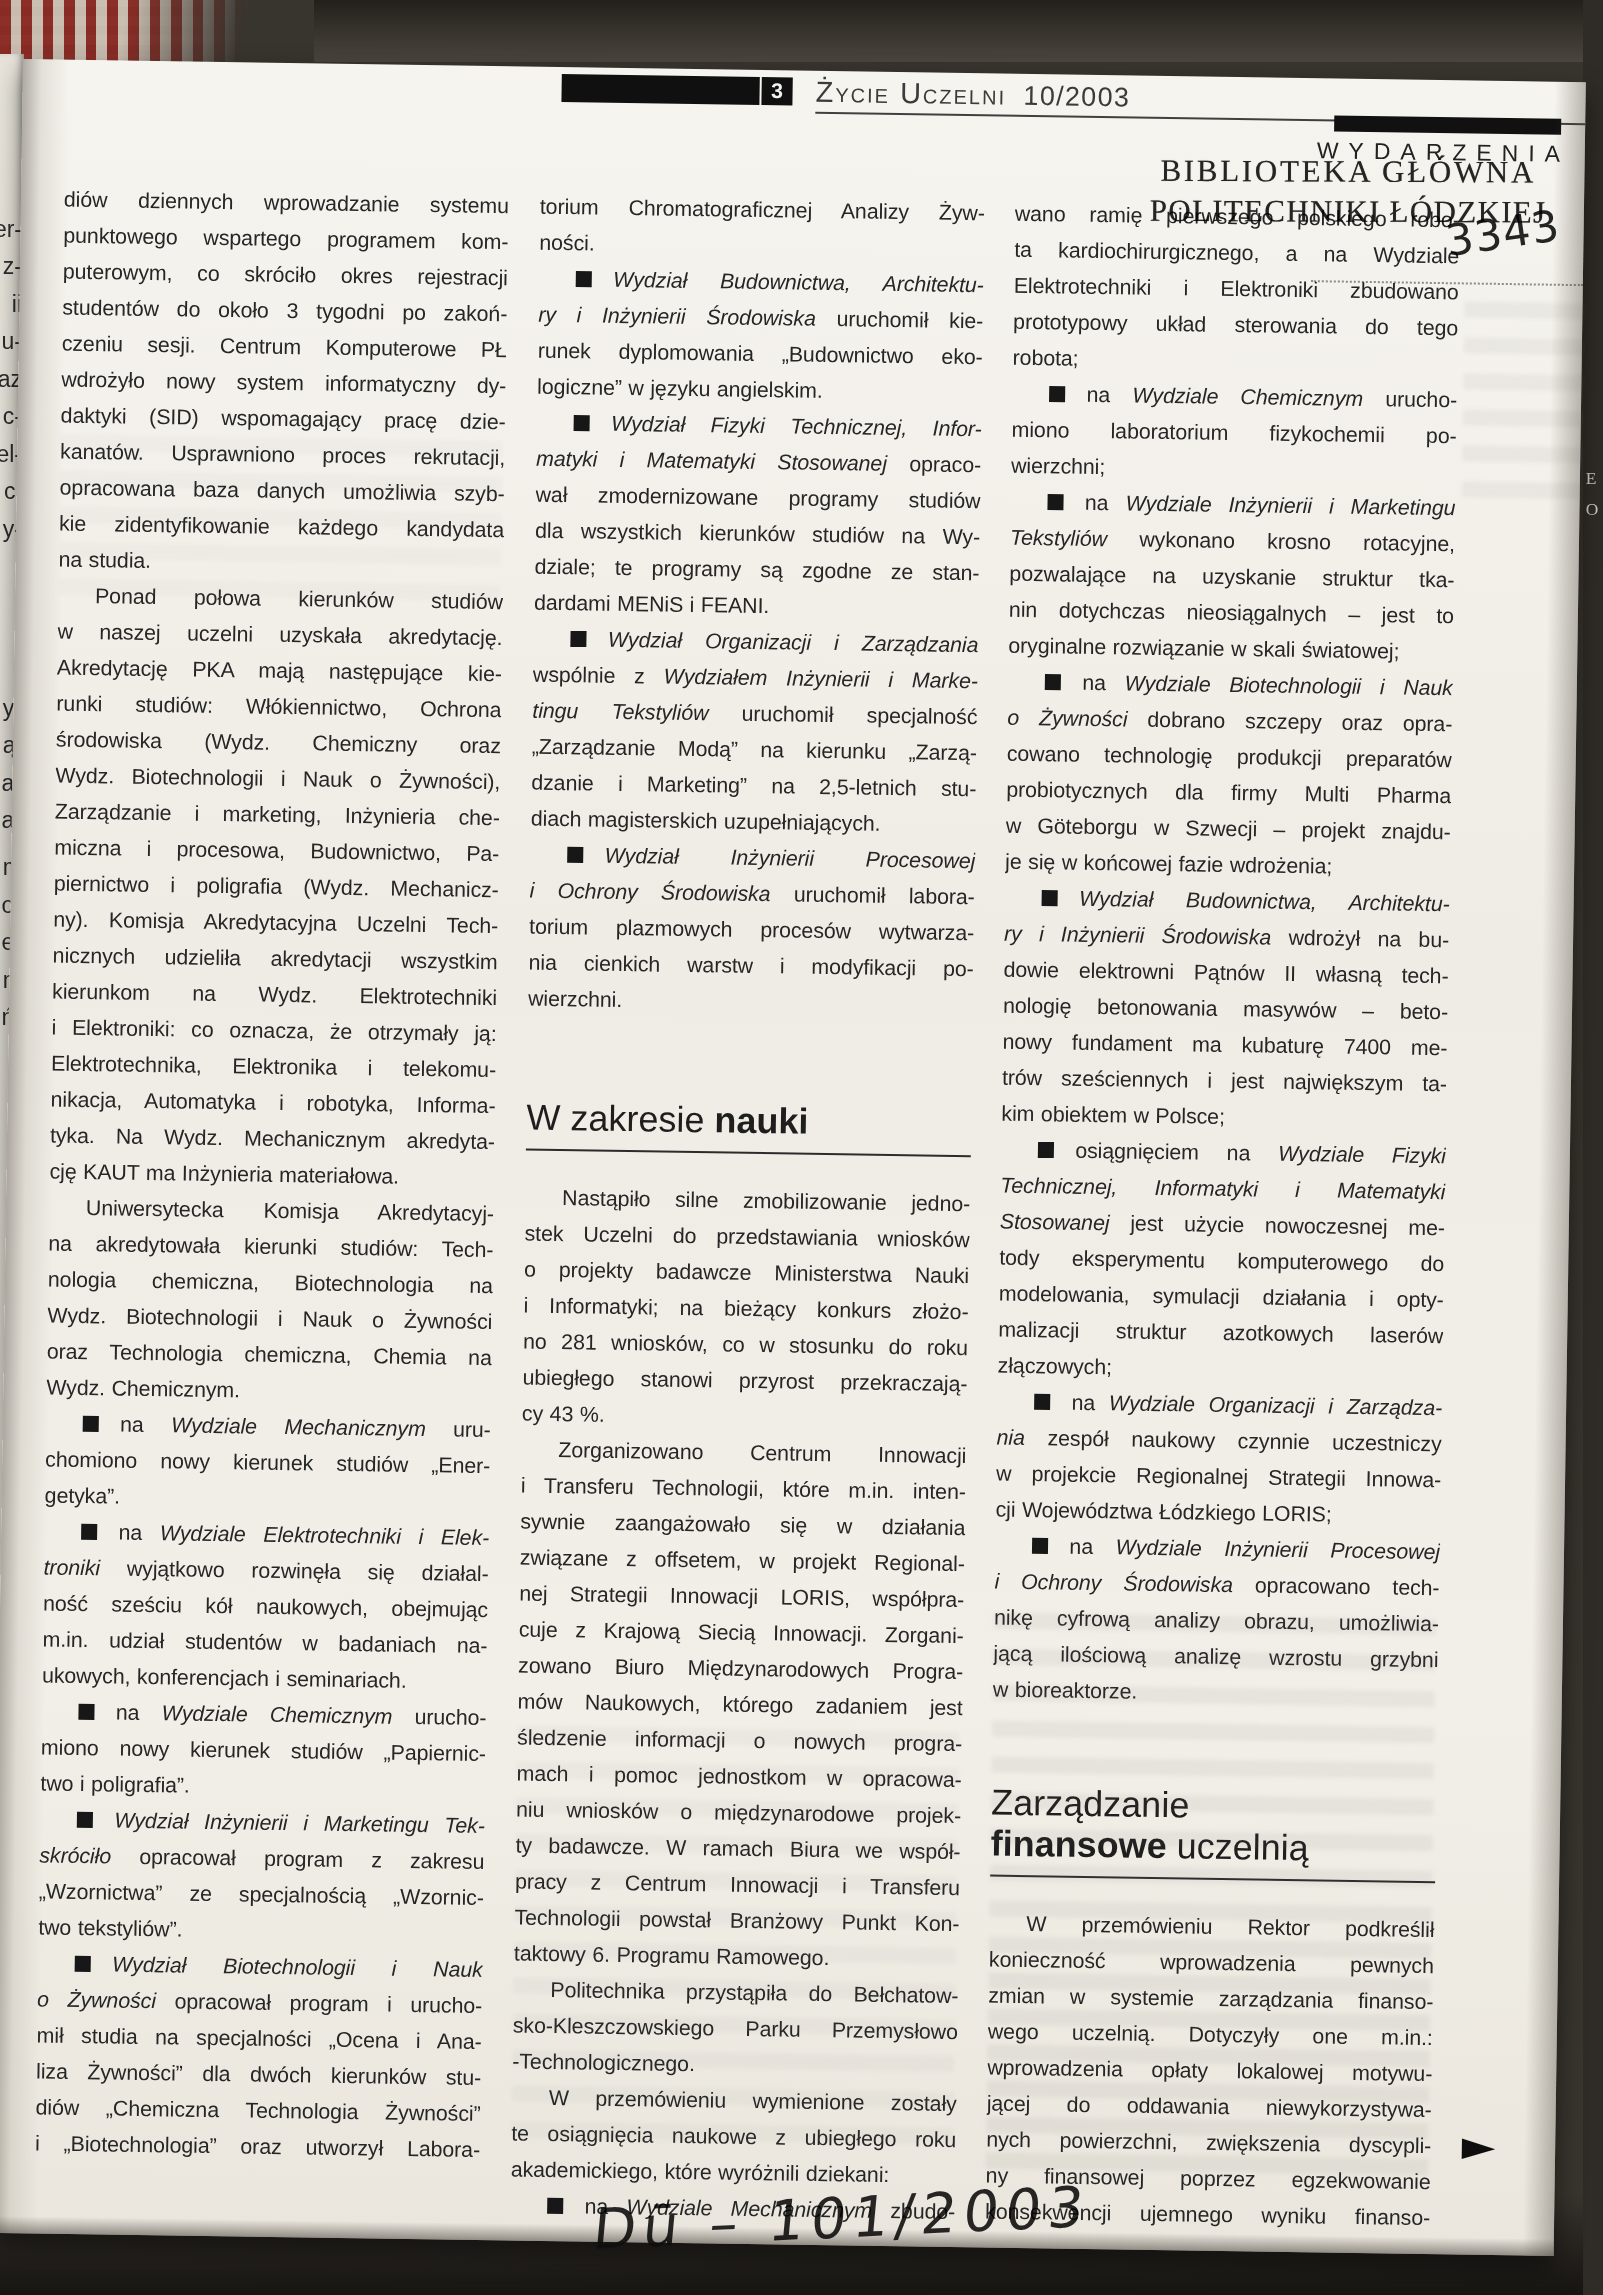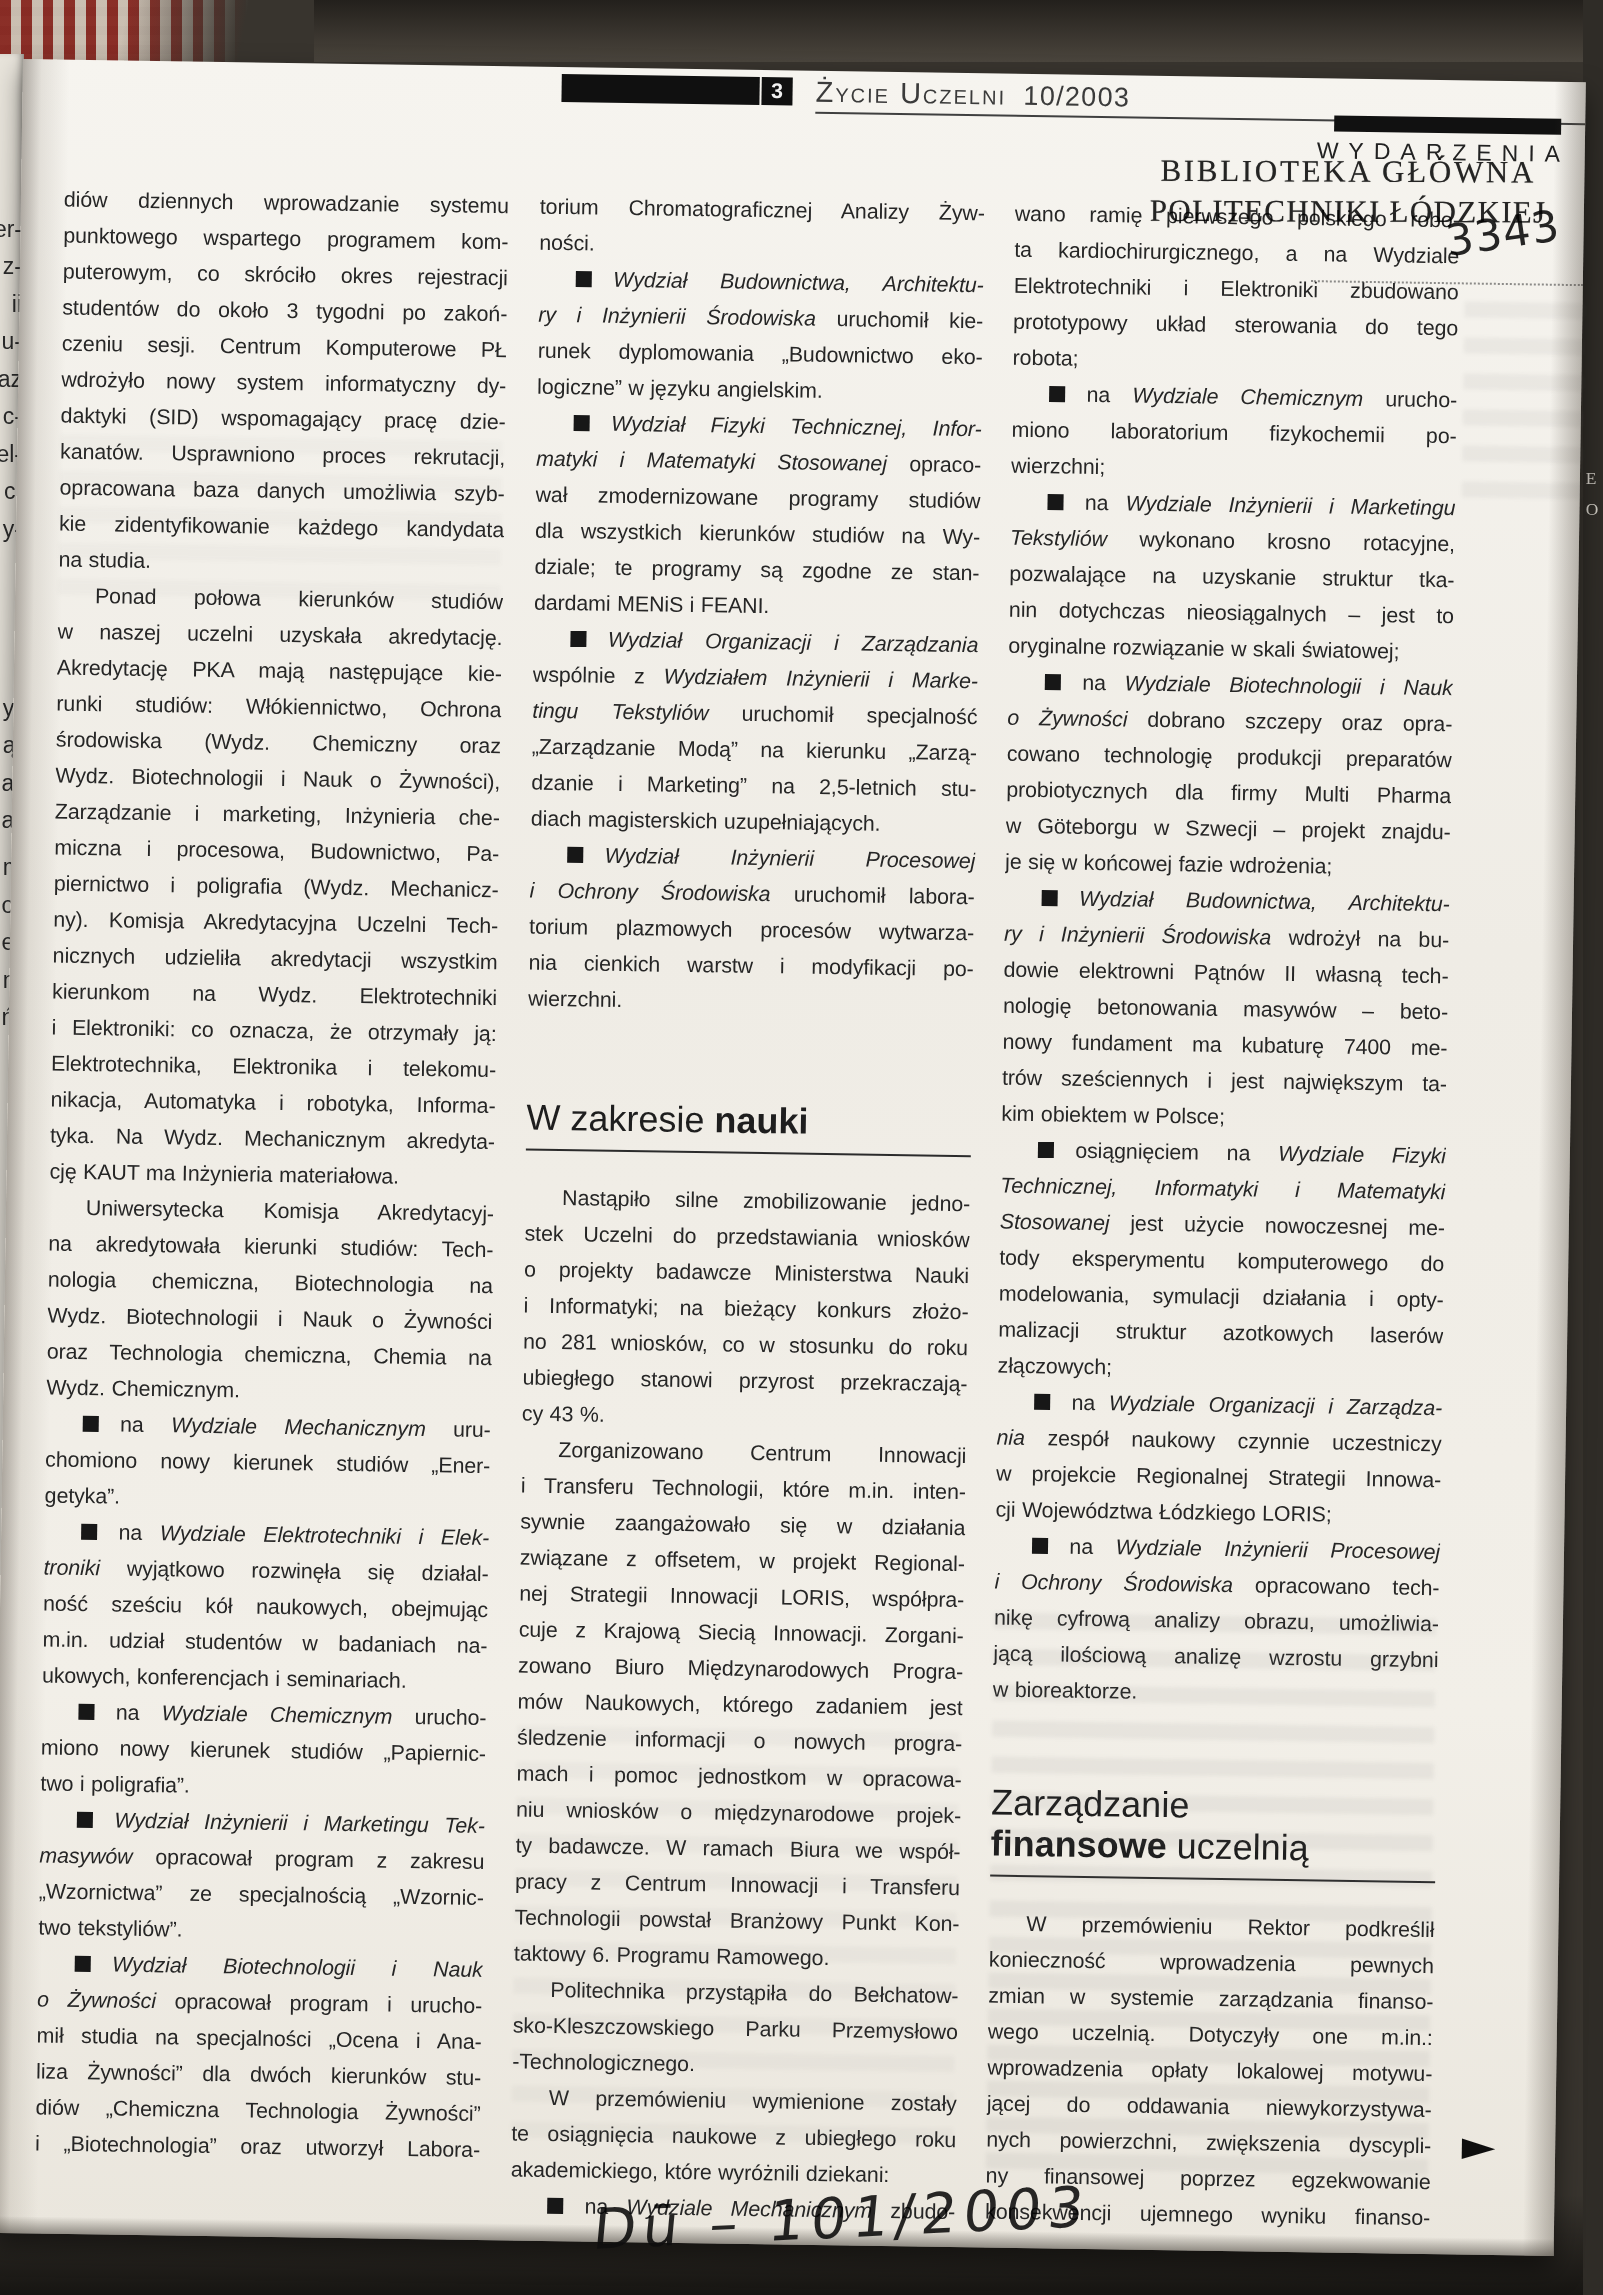--- a/index.html
+++ b/index.html
@@ -181,21 +181,21 @@
           <div class="line jl">m.in. udział studentów w badaniach na-</div>
           <div class="line">ukowych, konferencjach i seminariach.</div>
         </div>
         <div class="para bullet">
           <div class="line jl ind"><span class="bsq"></span>na <i class="fi">Wydziale Chemicznym</i> urucho-</div>
           <div class="line jl">miono nowy kierunek studiów „Papiernic-</div>
           <div class="line">two i poligrafia”.</div>
         </div>
         <div class="para bullet">
           <div class="line jl ind"><span class="bsq"></span><i class="fi">Wydział Inżynierii i Marketingu Tek-</i></div>
-          <div class="line jl"><i class="fi">masywów</i> opracował program z zakresu</div>
+          <div class="line jl"><i class="fi">skróciło</i> opracował program z zakresu</div>
           <div class="line jl">„Wzornictwa” ze specjalnością „Wzornic-</div>
           <div class="line">two tekstyliów”.</div>
         </div>
         <div class="para bullet">
           <div class="line jl ind"><span class="bsq"></span><i class="fi">Wydział Biotechnologii i Nauk</i></div>
           <div class="line jl"><i class="fi">o Żywności</i> opracował program i urucho-</div>
           <div class="line jl">mił studia na specjalności „Ocena i Ana-</div>
           <div class="line jl">liza Żywności” dla dwóch kierunków stu-</div>
           <div class="line jl">diów „Chemiczna Technologia Żywności”</div>
           <div class="line jl">i „Biotechnologia” oraz utworzył Labora-</div>

